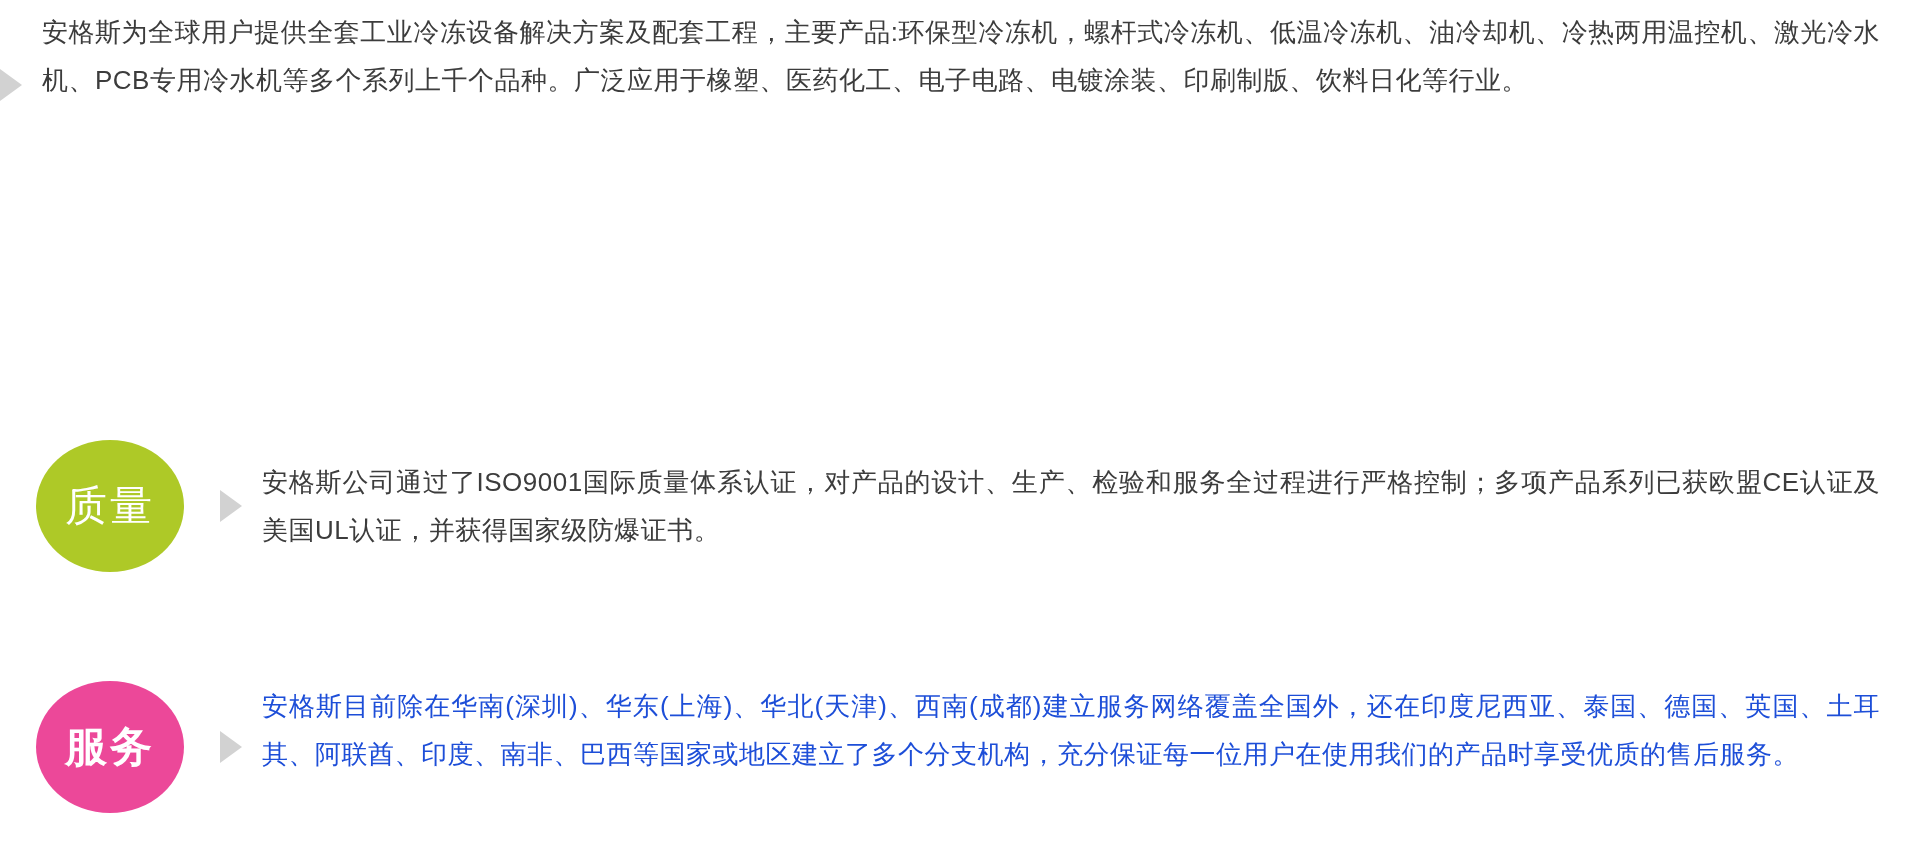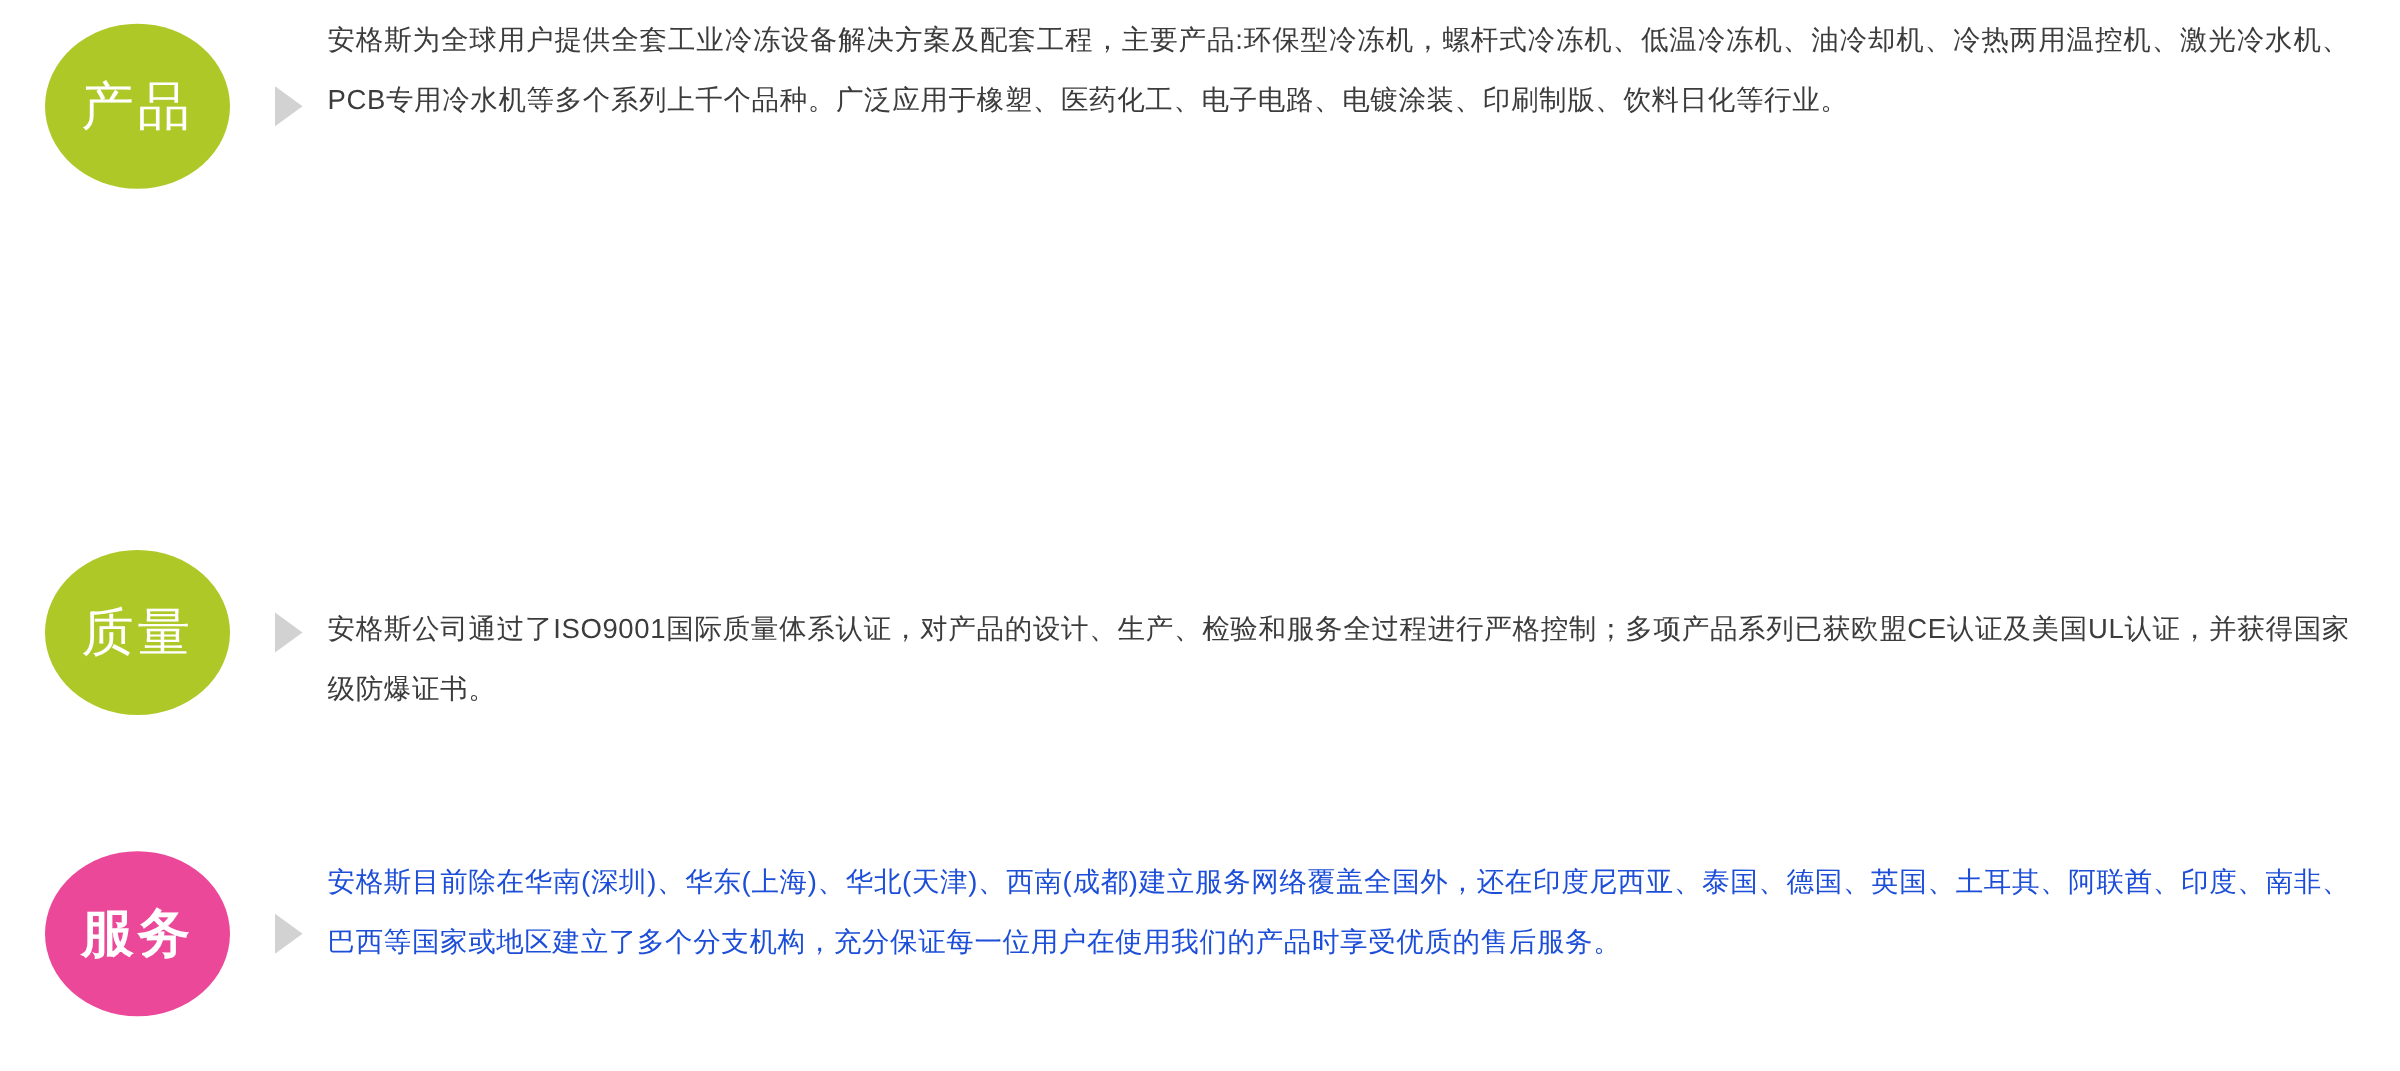--- a/index.html
+++ b/index.html
@@ -62,21 +62,21 @@
     height: 0;
     border-top: 16px solid transparent;
     border-bottom: 16px solid transparent;
     border-left: 22px solid #d2d2d2;
   }
   .text-col {
     flex: 1 1 auto;
     padding-right: 40px;
   }
   .para {
-    font-size: 22px;
+    font-size: 26px;
     line-height: 48px;
     color: #3c3c3c;
     letter-spacing: 0.5px;
     text-align: justify;
     text-justify: inter-ideograph;
     margin: 0;
   }
 
   
   #row-0 { top: 0px; }
@@ -99,45 +99,40 @@
   #row-1 .text-col { padding-top: 14px; }
   #row-2 .text-col { padding-top: 12px; }
   #row-3 .text-col { padding-top: 10px; }
 </style>
 </head>
 <body style="background: rgb(255, 255, 255);">
 
 <div class="board">
 
   <div class="row" id="row-0">
-    <div class="badge-wrap">
-      <div class="badge" style="background: rgb(174, 201, 39);">
-        <span>产品</span>
-      </div>
-    </div>
     <div class="arrow">
       <span class="tri" style="border-left-color: rgb(210, 210, 210);"></span>
     </div>
     <div class="text-col">
       <p class="para" style="color: rgb(60, 60, 60);">安格斯为全球用户提供全套工业冷冻设备解决方案及配套工程，主要产品:环保型冷冻机，螺杆式冷冻机、低温冷冻机、油冷却机、冷热两用温控机、激光冷水机、PCB专用冷水机等多个系列上千个品种。广泛应用于橡塑、医药化工、电子电路、电镀涂装、印刷制版、饮料日化等行业。</p>
     </div>
   </div>
 
 
   <div class="row" id="row-2">
     <div class="badge-wrap">
       <div class="badge" style="background: rgb(174, 201, 39);">
         <span>质量</span>
       </div>
     </div>
     <div class="arrow">
       <span class="tri" style="border-left-color: rgb(210, 210, 210);"></span>
     </div>
     <div class="text-col">
-      <p class="para" style="color: rgb(60, 60, 60); margin-top: 21px;">安格斯公司通过了ISO9001国际质量体系认证，对产品的设计、生产、检验和服务全过程进行严格控制；多项产品系列已获欧盟CE认证及美国UL认证，并获得国家级防爆证书。</p>
+      <p class="para" style="color: rgb(60, 60, 60);">安格斯公司通过了ISO9001国际质量体系认证，对产品的设计、生产、检验和服务全过程进行严格控制；多项产品系列已获欧盟CE认证及美国UL认证，并获得国家级防爆证书。</p>
     </div>
   </div>
 
   <div class="row" id="row-3">
     <div class="badge-wrap">
       <div class="badge" style="background: #ec4899; font-weight: bold;">
         <span>服务</span>
       </div>
     </div>
     <div class="arrow">

